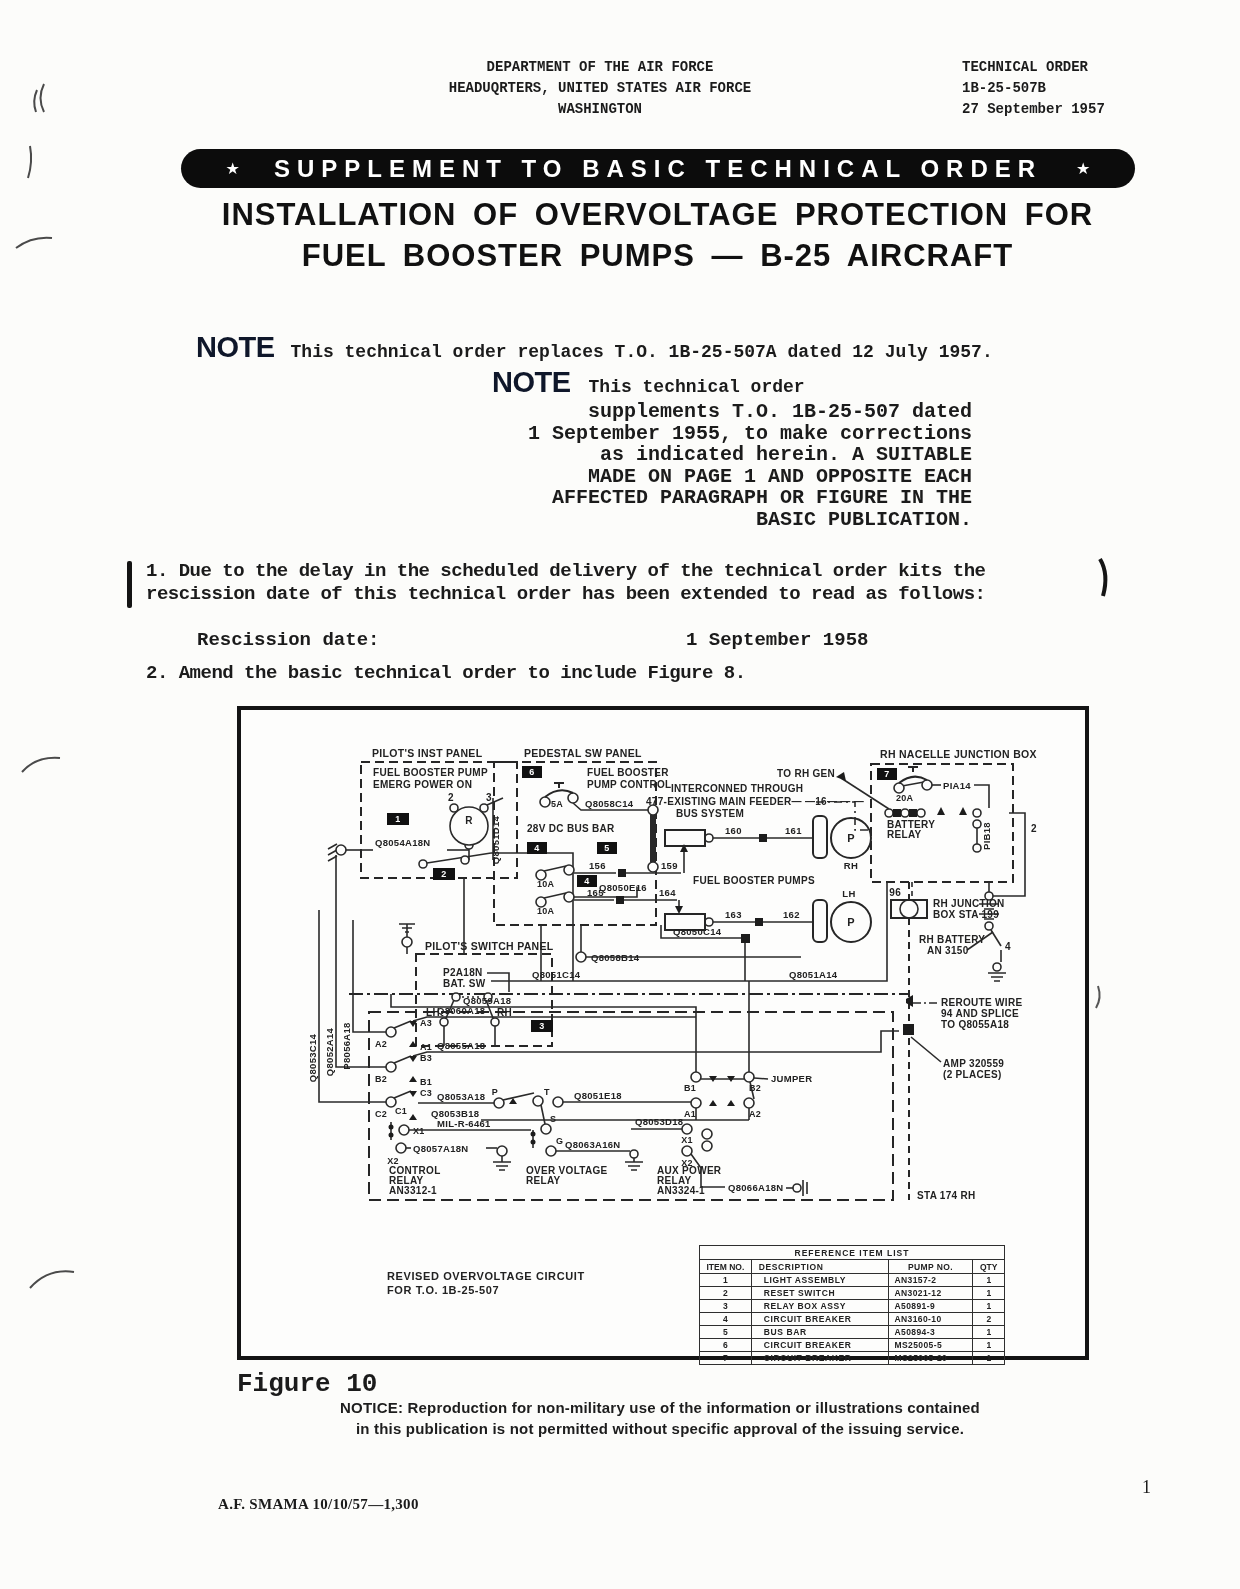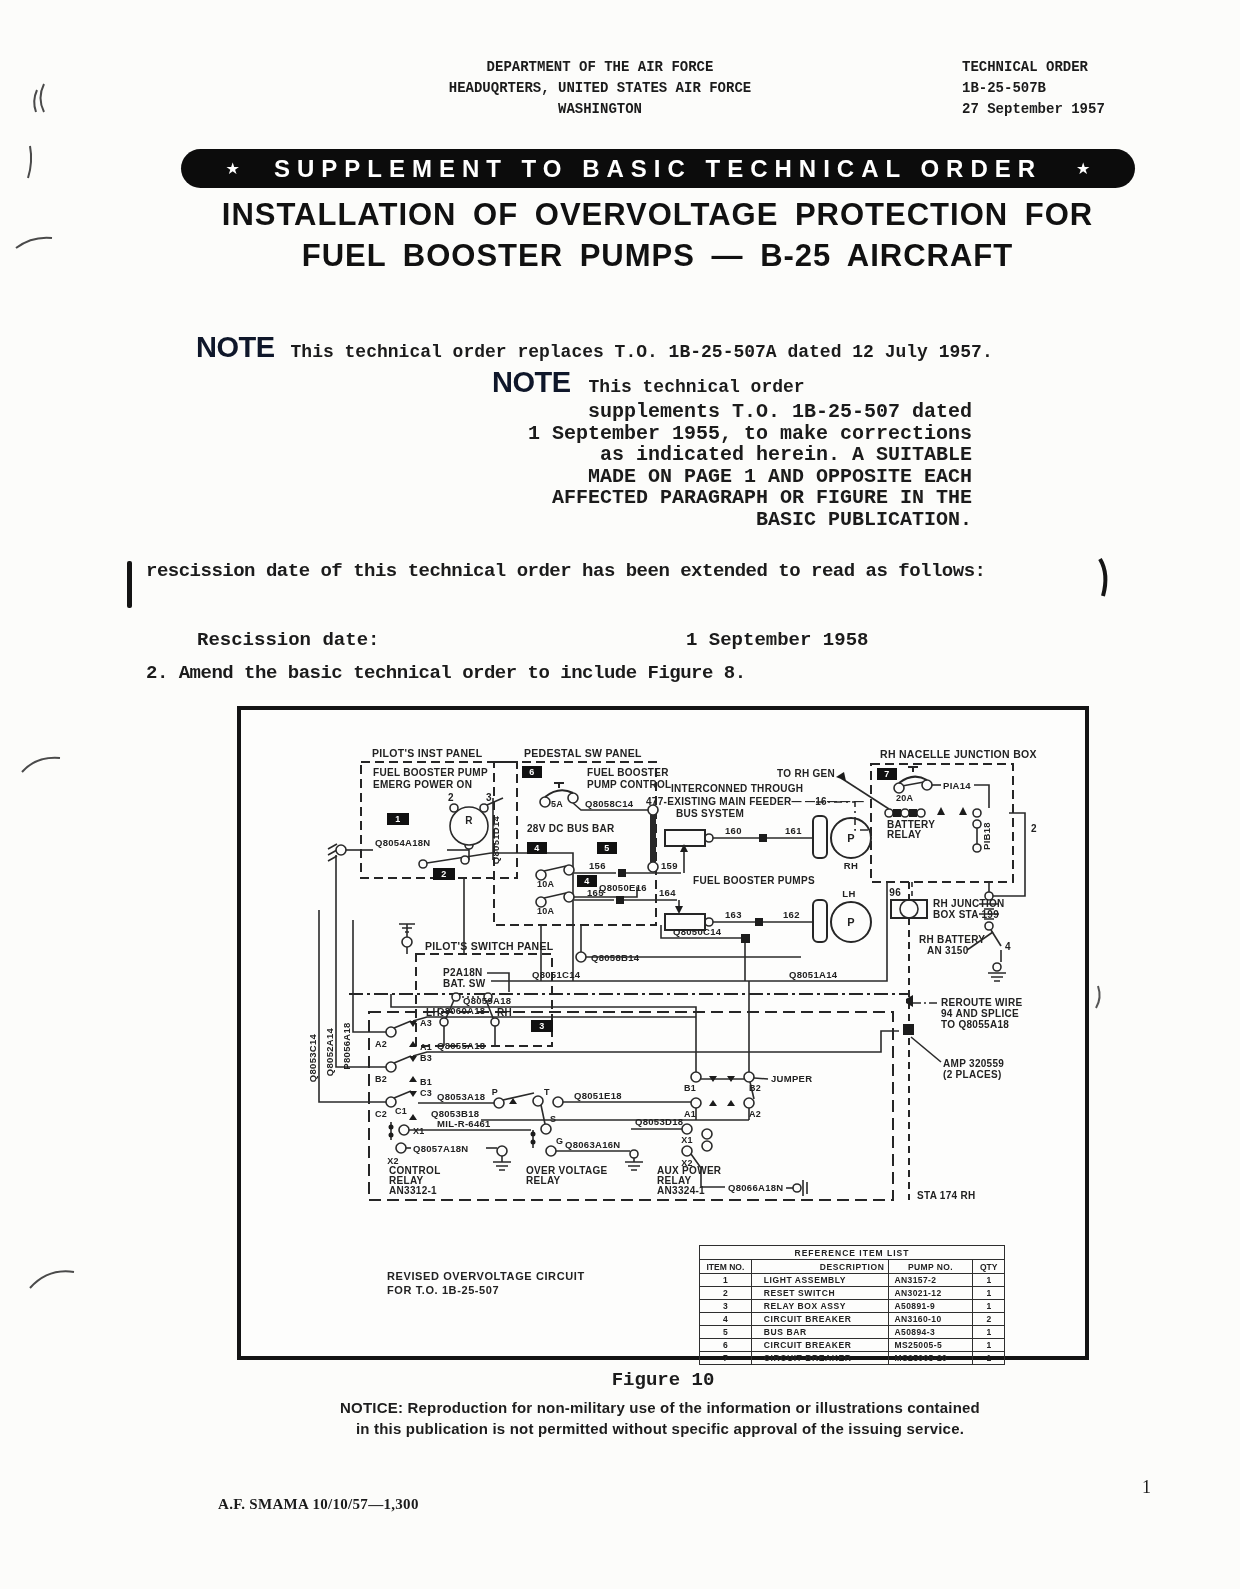--- a/index.html
+++ b/index.html
@@ -42,21 +42,21 @@
   .ref-table{position:absolute;left:458px;top:535px;width:306px;border-collapse:collapse;
     font-family:"Liberation Sans",sans-serif;font-size:8.5px;font-weight:700;color:#222;}
   .ref-table td,.ref-table th{border:1px solid #2f2f2f;padding:0 3px;height:12px;line-height:10px;}
   .ref-table .ttl{text-align:center;height:13px;letter-spacing:1px;}
   .ref-table .hed{text-align:center;height:13px;}
   .ref-table .c-item{width:50px;text-align:center;}
   .ref-table .c-desc{width:134px;text-align:left;padding-left:12px;letter-spacing:.6px;}
   .ref-table .c-part{width:82px;text-align:left;padding-left:6px;letter-spacing:.4px;}
   .ref-table .c-qty{width:26px;text-align:center;}
 
-  .fig-caption{left:237px;top:1369px;width:852px;text-align:center;font-size:19px;}
+  .fig-caption{left:237px;top:1369px;width:852px;font-size:26px;}
   .notice{left:250px;top:1397px;width:820px;text-align:center;font-weight:700;font-size:15px;
     line-height:21px;letter-spacing:.2px;color:#1d1d1d;}
   .imprint{left:218px;top:1496px;font-family:"Liberation Serif",serif;font-weight:700;font-size:15px;letter-spacing:.3px;}
   .pageno{left:1142px;top:1477px;font-family:"Liberation Serif",serif;font-size:18px;}
   .artifacts{left:0;top:0;pointer-events:none;}
 </style>
 </head>
 <body>
 
 <div class="abs hdr-left mono">
@@ -94,20 +94,21 @@
   <div class="line mono">supplements T.O. 1B-25-507 dated</div>
   <div class="line mono">1 September 1955, to make corrections</div>
   <div class="line mono">as indicated herein.  A SUITABLE</div>
   <div class="line mono">MADE ON PAGE 1 AND OPPOSITE EACH</div>
   <div class="line mono">AFFECTED PARAGRAPH OR FIGURE IN THE</div>
   <div class="line mono">BASIC PUBLICATION.</div>
 </div>
 
 <div class="abs chgbar"></div>
 <div class="abs para1 mono">
+  <div>1.  Due to the delay in the scheduled delivery of the technical order kits the</div>
   <div>rescission date of this technical order has been extended to read as follows:</div>
 </div>
 <div class="abs resc-label mono">Rescission date:</div>
 <div class="abs resc-value mono">1 September 1958</div>
 <div class="abs para2 mono">2.  Amend the basic technical order to include Figure 8.</div>
 
 <div class="abs diagram">
   <svg width="844" height="646" viewBox="0 0 844 646" style="font-family:'Liberation Sans',sans-serif;font-weight:700;letter-spacing:.3px;">
 
     <g stroke="#262626" stroke-width="2" fill="none" stroke-dasharray="9 5">
@@ -460,21 +461,21 @@
     </g>
   </svg>
 
   <table class="ref-table">
     <tbody>
         <tr>
           <td class="ttl" colspan="4">REFERENCE ITEM LIST</td>
         </tr>
     <tr>
       <th class="hed c-item">ITEM NO.</th>
-      <th class="hed c-desc" style="text-align:right;padding-left:7px;">DESCRIPTION</th>
+      <th class="hed c-desc" style="text-align:left;padding-left:7px;">DESCRIPTION</th>
       <th class="hed c-part" style="text-align:center;padding-left:3px;">PUMP NO.</th>
       <th class="hed c-qty">QTY</th>
     </tr>
     <tr>
           <td class="c-item">1</td>
           <td class="c-desc">LIGHT ASSEMBLY</td>
           <td class="c-part">AN3157-2</td>
           <td class="c-qty">1</td>
         </tr>
     <tr>

